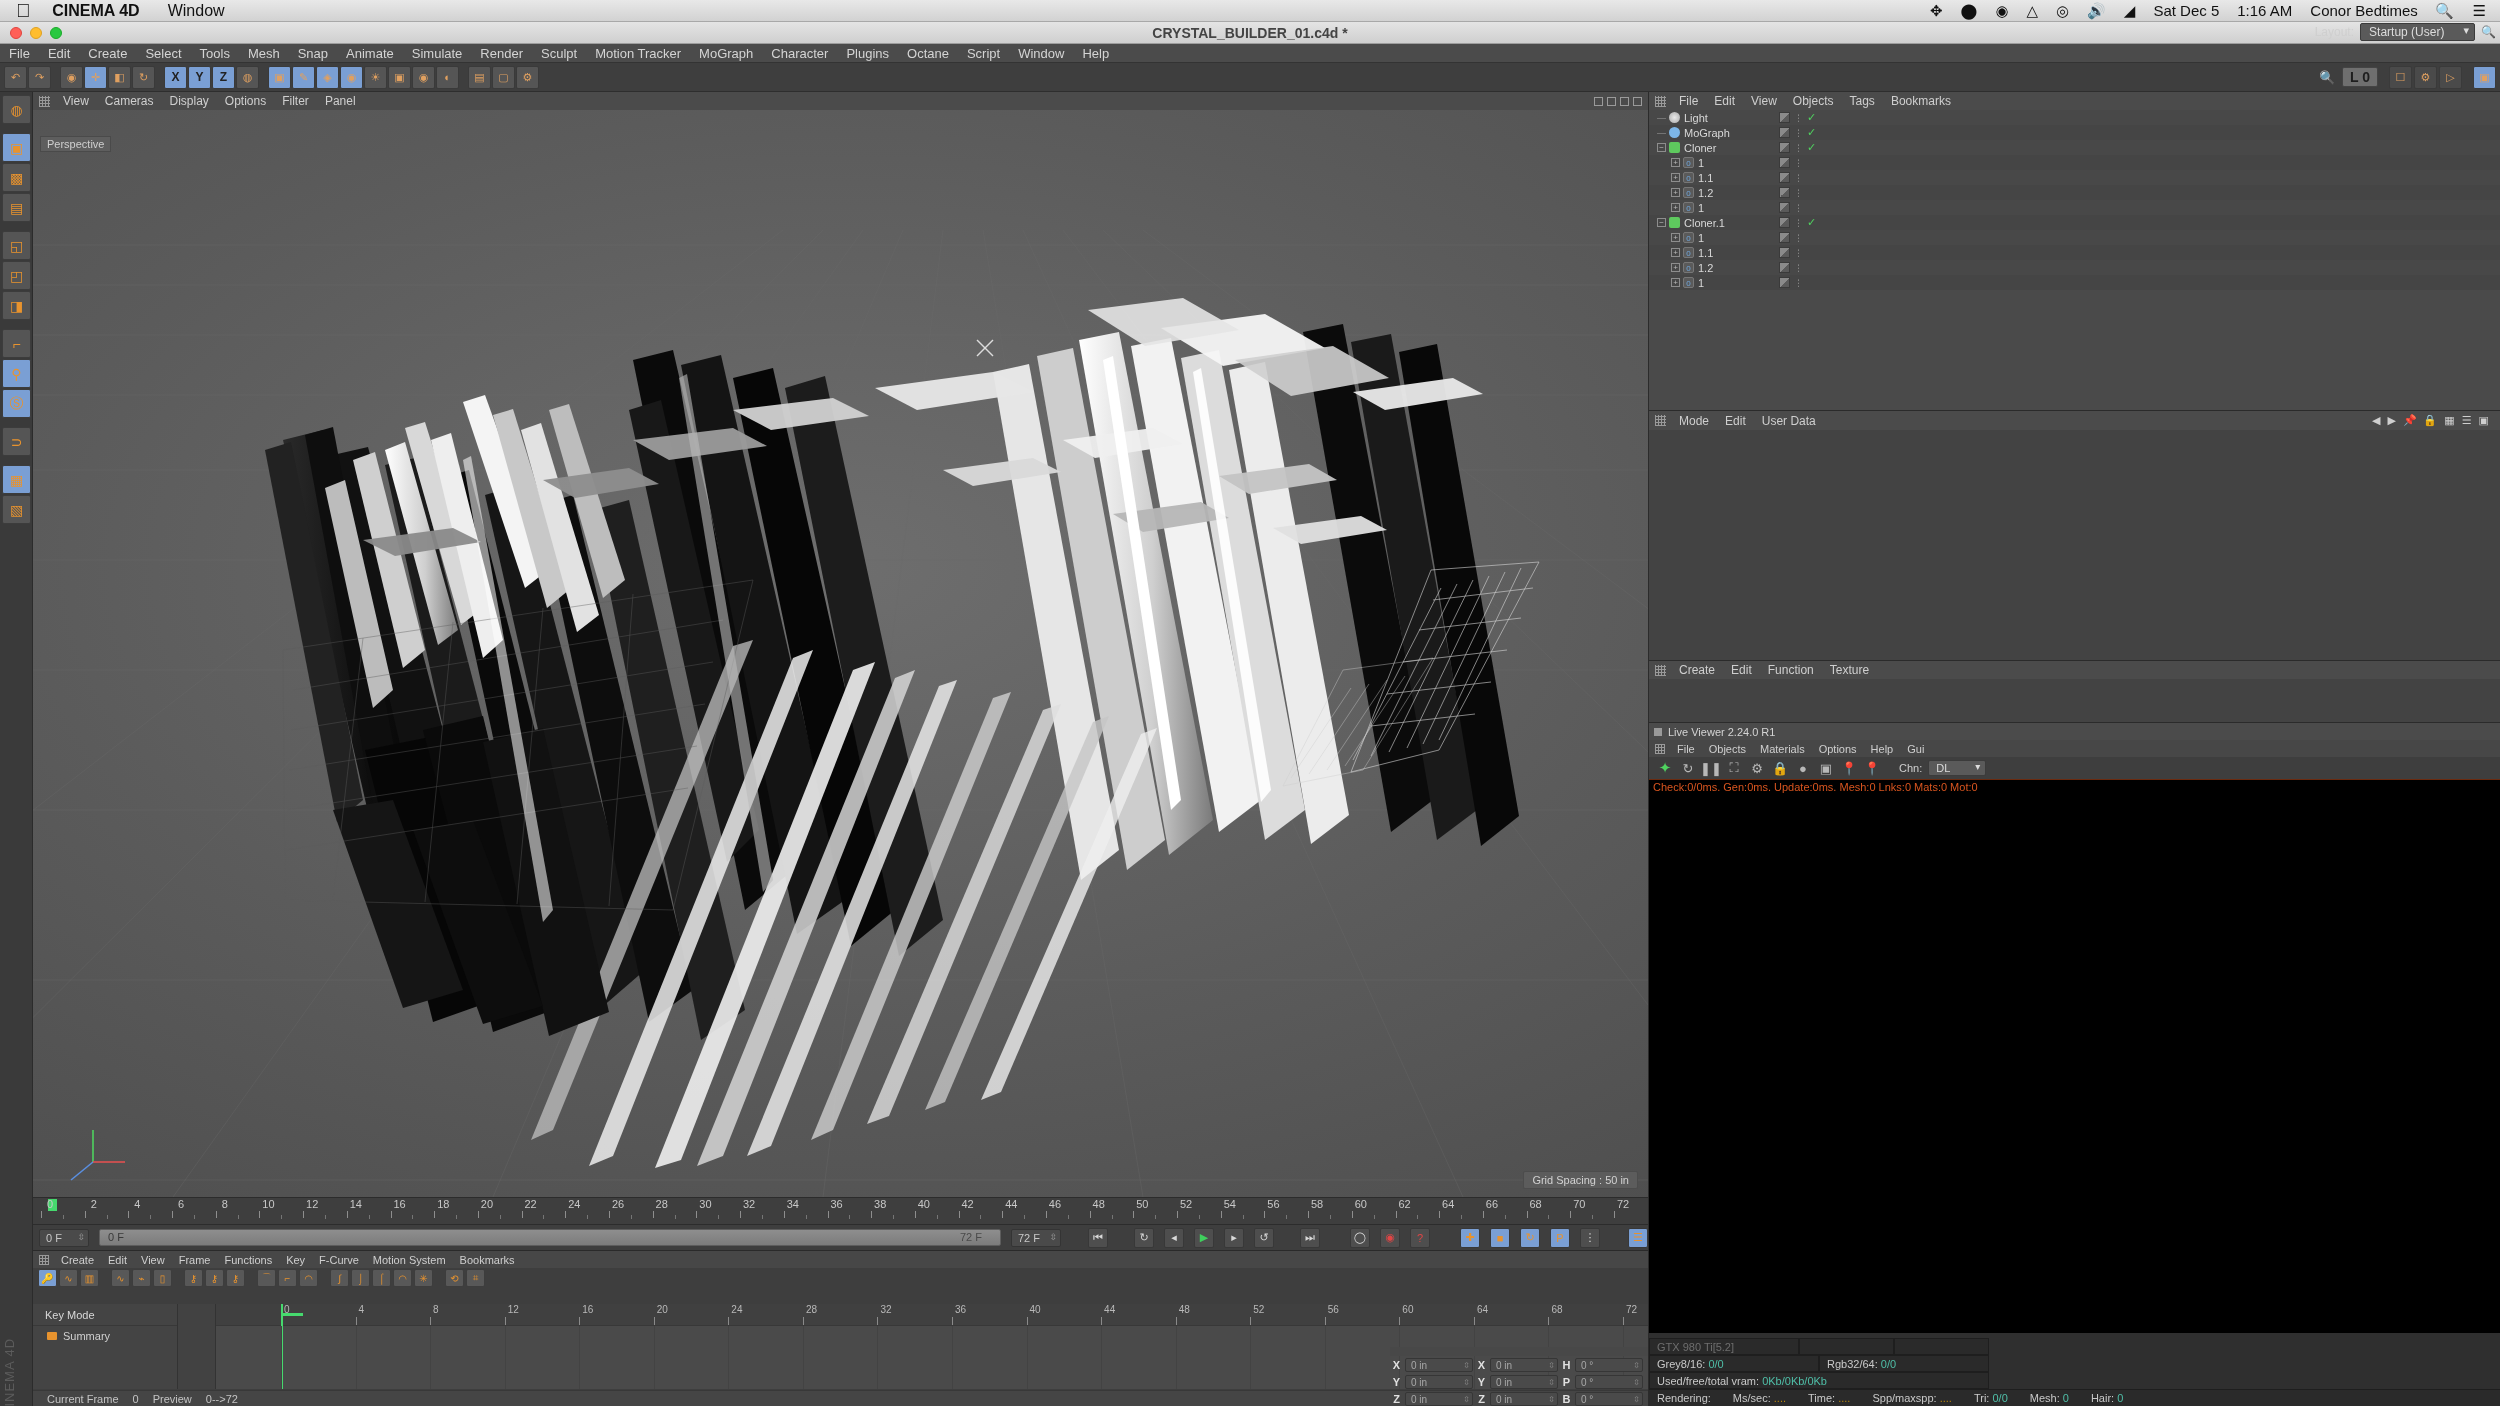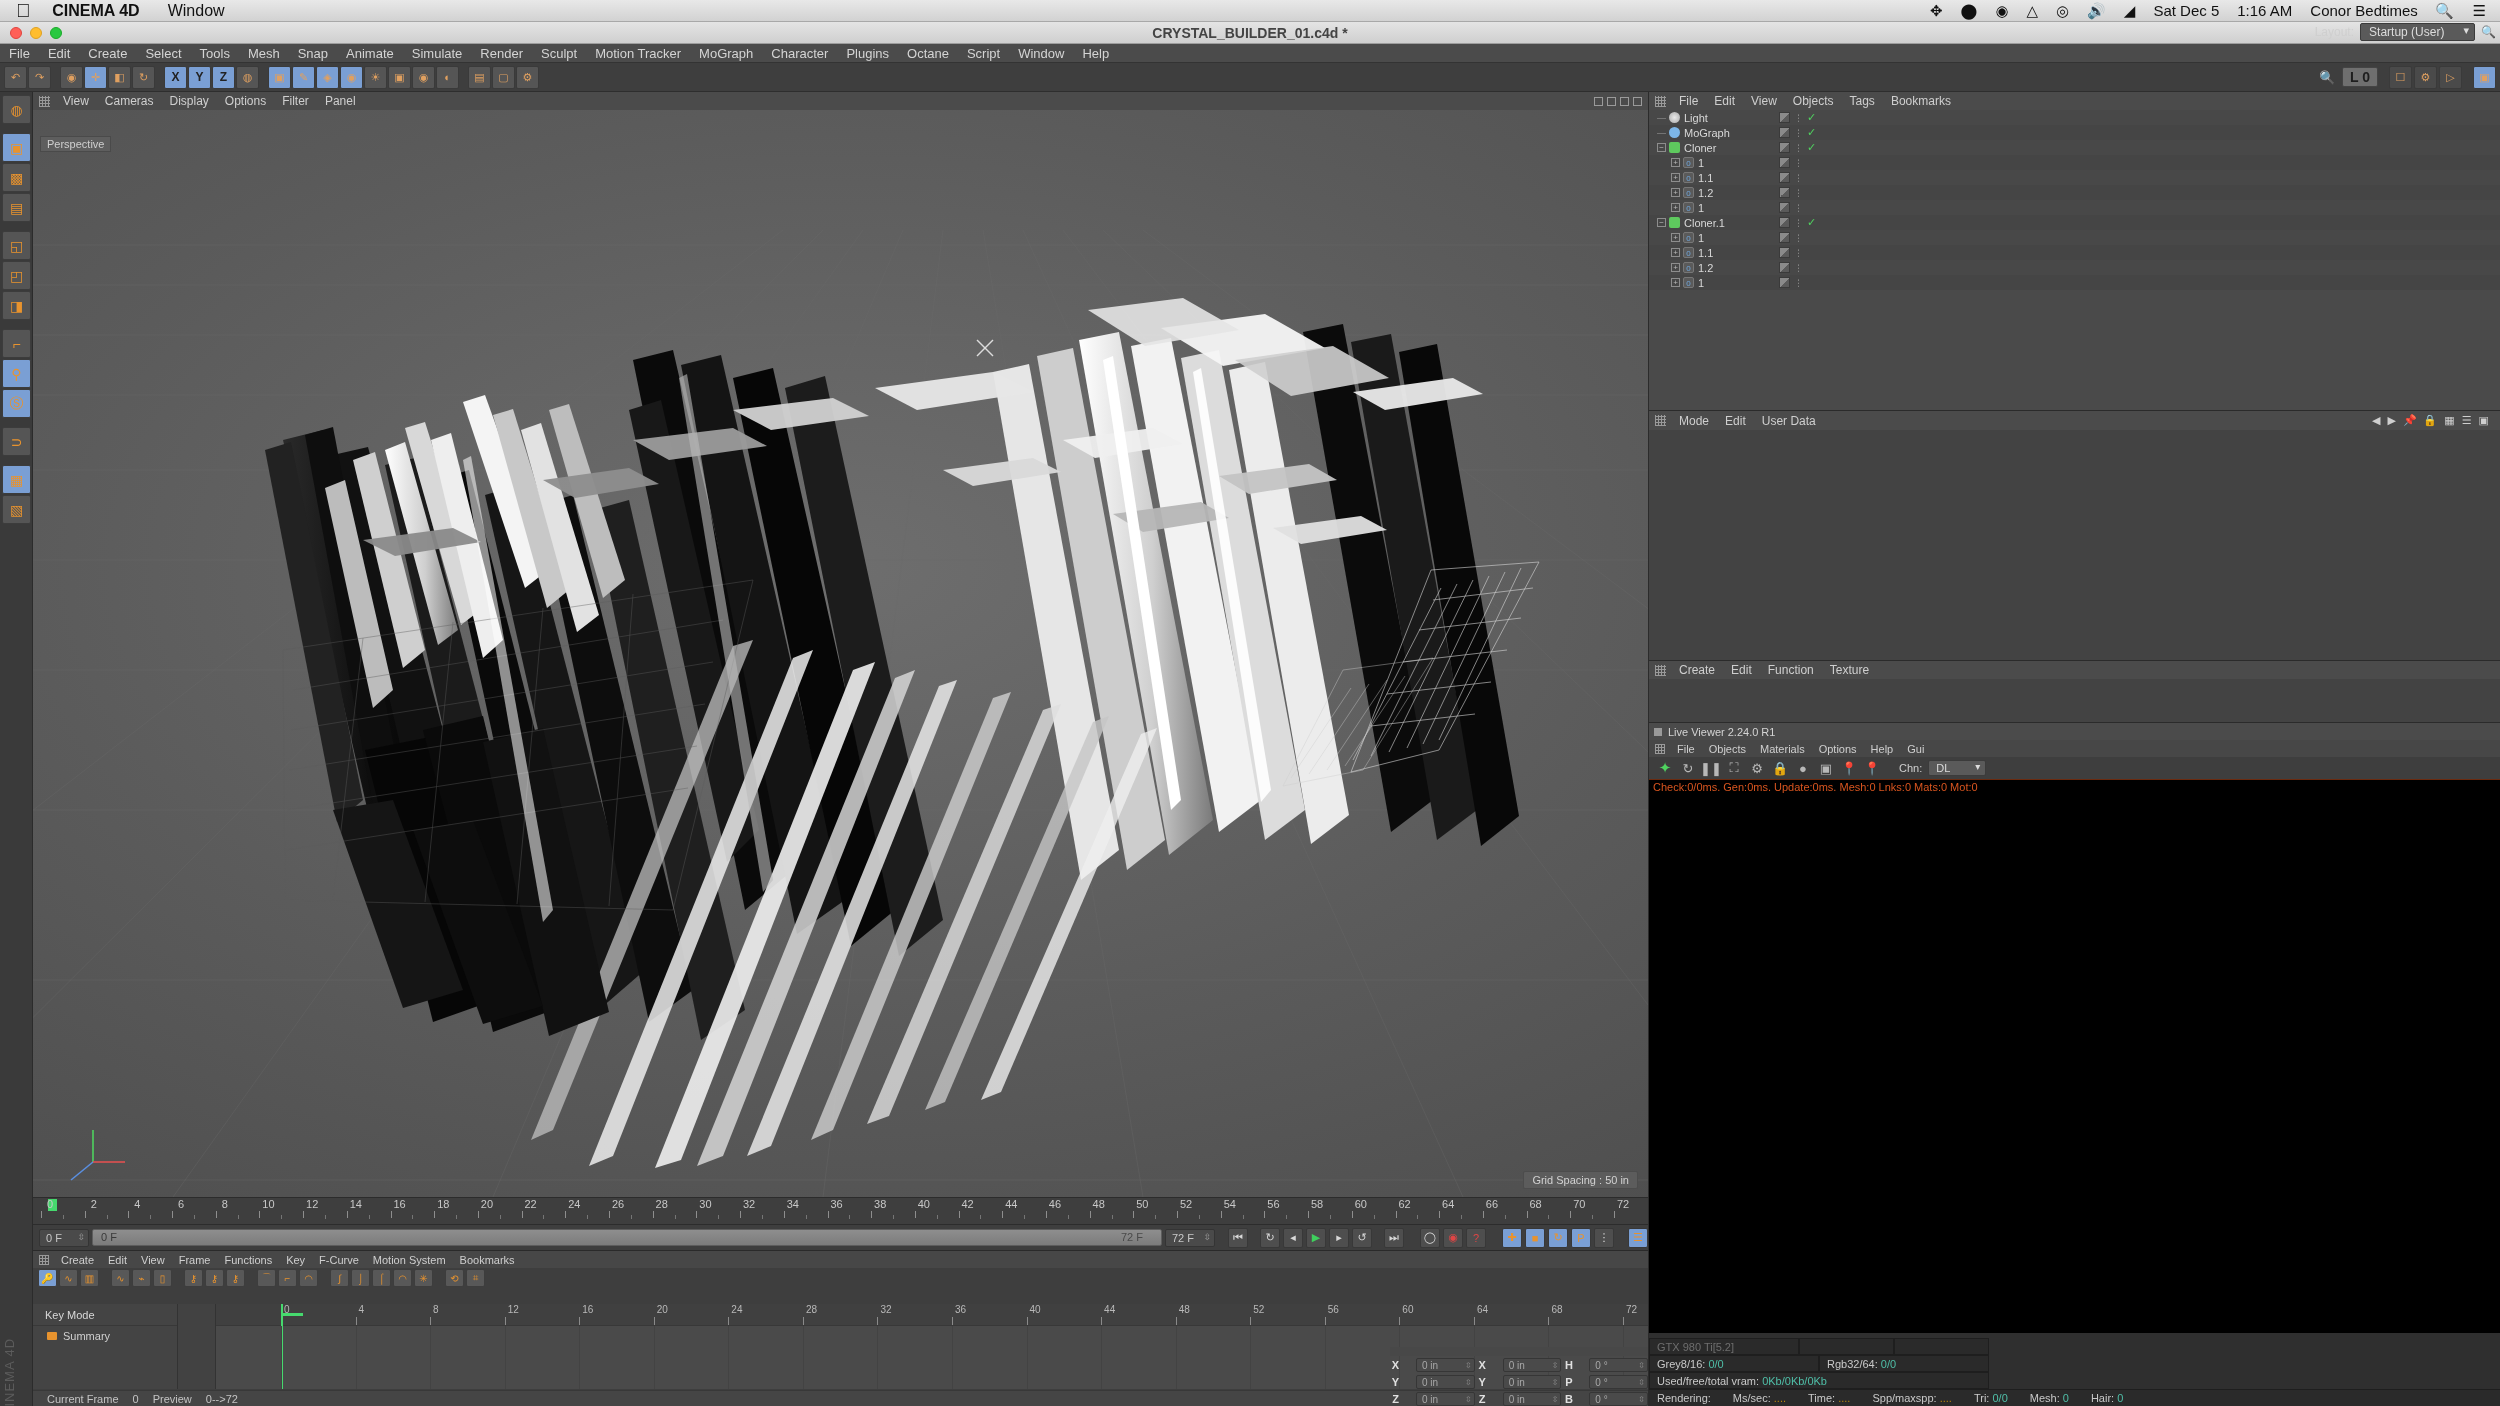--- a/index.html
+++ b/index.html
@@ -85,21 +85,21 @@
      border-top:1px solid #2c2c2c; }
   .ruler{ position:absolute; left:8px; top:0; right:34px; height:27px; }
   .rtick{ position:absolute; top:13px; width:1px; height:7px; background:#8e8e8e; }
   .rtick.mi{ top:17px; height:4px; background:#757575;}
   .rlab{ position:absolute; top:0px; font-size:11px; color:#c8c8c8; transform:translateX(-50%);}
   .playhead{ position:absolute; left:7px; top:1px; width:9px; height:12px; background:#46d96e;}
   .tlright{ position:absolute; right:2px; top:3px; font-size:11px; color:#ccc;}
 
   
   .transport{ position:absolute; left:33px; top:1132px; width:1615px; height:26px; background:#3e3e3e;
-     display:flex; align-items:center; gap:3px; padding-left:6px; border-top:1px solid #2c2c2c;}
+     display:flex; align-items:center; gap:10px; padding-left:6px; border-top:1px solid #2c2c2c;}
   .numfield{ background:#4a4a4a; border:1px solid #343434; border-radius:2px; color:#c8c8c8;
      font-size:11px; padding:2px 14px 2px 6px; min-width:50px; position:relative;}
   .numfield:after{content:"⇳"; position:absolute; right:3px; top:2px; font-size:9px; color:#9a9a9a;}
   .slidertrack{ flex:1; height:17px; background:linear-gradient(#8e8e8e,#7c7c7c);
      border:1px solid #5d5d5d; border-radius:2px; position:relative; color:#3a3a3a; font-size:11px;}
   .slidertrack .lf{ position:absolute; left:8px; top:1px;}
   .slidertrack .rf{ position:absolute; right:18px; top:1px; color:#4a4a4a;}
   .pbtn{ width:20px;height:20px;background:#4e4e4e;border:1px solid #383838;border-radius:2px;
      display:flex;align-items:center;justify-content:center;font-size:11px;color:#d8d8d8;}
   .pbtn.red{ color:#e04545; }
@@ -202,21 +202,21 @@
   .lvcell.dim{ color:#6e6e6e; }
   .teal{ color:#4fbfa8; }
   .gold{ color:#b8860b; }
 
   
   .coordmgr{ position:absolute; left:1390px; top:1255px; width:258px; height:130px; }
   .coordhdr{ height:9px; background:#484848; }
   .coordrow{ display:flex; align-items:center; height:16px; gap:2px; margin-top:1px;}
   .clabel{ width:13px; font-size:11px; color:#e0e0e0; font-weight:bold; text-align:center;}
   .cfield{ width:68px; height:14px; background:#4a4a4a; border:1px solid #363636; border-radius:2px;
-     font-size:10px; color:#a8a8a8; padding-left:5px; position:relative; line-height:14px;margin-left:13px;}
+     font-size:10px; color:#a8a8a8; padding-left:5px; position:relative; line-height:14px;}
   .cfield:after{ content:"⇳"; position:absolute; right:2px; top:0px; font-size:8px; color:#8a8a8a;}
 </style>
 </head>
 <body>
 
 <div class="mac-menubar">
   <span class="apple"></span>
   <span class="mi">CINEMA 4D</span>
   <span class="mi reg">Window</span>
   <div class="mac-right">

